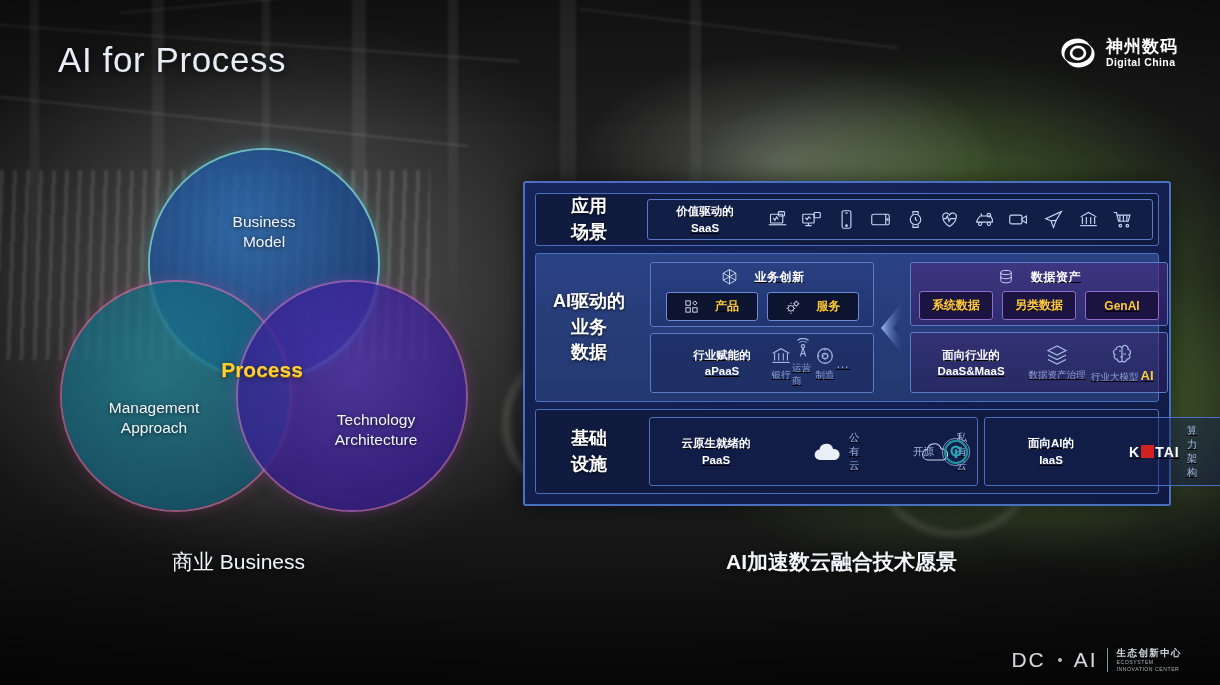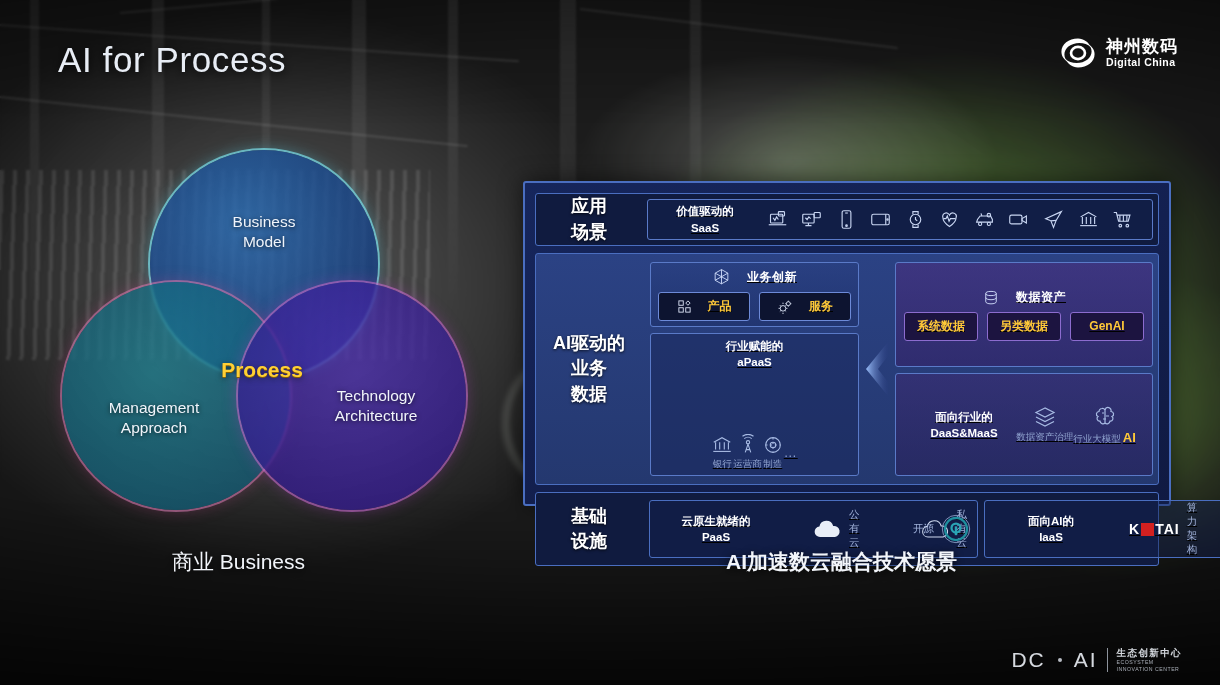--- a/index.html
+++ b/index.html
@@ -86,21 +86,21 @@
     left:176px; top:132px; width:228px; height:228px;
     background: radial-gradient(circle at 52% 40%, rgba(78,48,180,.74), rgba(55,30,145,.78) 70%, rgba(46,24,128,.80));
     box-shadow: 0 0 0 2px rgba(190,105,195,.62), 0 0 16px rgba(175,60,190,.36);
   }
   .venn-lbl {
     position:absolute; text-align:center; color:#f0f4fa; font-size:15.5px; line-height:1.28;
     text-shadow:0 1px 5px rgba(0,0,0,.7); z-index:6; pointer-events:none;
   }
   .lbl-top   { left:118px; top:62px;  width:168px; }
   .lbl-left  { left:4px;   top:248px; width:176px; }
-  .lbl-right { left:226px; top:236px; width:176px; }
+  .lbl-right { left:226px; top:260px; width:176px; }
   .lbl-center {
     position:absolute; left:128px; top:208px; width:144px; text-align:center; z-index:7;
     font-size:21px; font-weight:700; color:#ffd035;
     text-shadow: 0 1px 0 #8a6000, 0 2px 6px rgba(0,0,0,.6);
   }
 
   
   .panel {
     position:absolute; left:523px; top:181px; width:648px; height:325px;
     background: linear-gradient(160deg, #16265c 0%, #132050 48%, #101a42 100%);
@@ -396,21 +396,21 @@
                         <path d="M9 7.5v-2M9 22.5v-2M2.3 14h2M13.7 14h2M4.3 9.3l1.4 1.4M12.3 17.3l1.4 1.4M4.3 18.7l1.4-1.4M12.3 10.7l1.4-1.4"></path>
                         <circle cx="17" cy="7" r="3"></circle>
                         <path d="M17 2.5v1.6M17 9.9v1.6M12.5 7h1.6M19.9 7h1.6"></path>
                       </svg>
                   </span>
                   <span>服务</span>
                 </div>
               </div>
             </div>
 
-            <div class="cell apaas" style="flex-direction:column; justify-content:flex-start; gap:0; padding:4px 8px;">
+            <div class="cell apaas" style="flex-direction:row; justify-content:flex-start; gap:0; padding:4px 23px;">
               <div class="tag" style="flex:0 0 96px;">
                 <span>行业赋能的</span><br>
                 <span>aPaaS</span>
               </div>
               <div style="flex:1; display:flex; align-items:center; justify-content:space-evenly;">
                 <div class="iconitem">
                   <span>
                       <svg width="22" height="22" viewBox="0 0 24 24" fill="none" stroke="#a8bbe4" stroke-width="1.2">
                         <path d="M3 9l9-5 9 5"></path>
                         <path d="M5 9v8M9.5 9v8M14.5 9v8M19 9v8"></path>
@@ -476,21 +476,21 @@
                 </div>
                 <div class="chip violet">
                   <span>另类数据</span>
                 </div>
                 <div class="chip violet">
                   <span>GenAI</span>
                 </div>
               </div>
             </div>
 
-            <div class="cell daas" style="flex-direction:row; justify-content:flex-start; gap:0; padding:4px 16px;">
+            <div class="cell daas" style="flex-direction:row; justify-content:flex-start; gap:0; padding:4px 8px;">
               <div class="tag" style="flex:0 0 104px;">
                 <span>面向行业的</span><br>
                 <span>DaaS&amp;MaaS</span>
               </div>
               <div style="flex:1; display:flex; align-items:center; justify-content:space-evenly;">
                 <div class="iconitem">
                   <span>
                       <svg width="24" height="24" viewBox="0 0 24 24" fill="none" stroke="#a8bbe4" stroke-width="1.2">
                         <path d="M12 3L3 7.5 12 12l9-4.5z"></path>
                         <path d="M3 12l9 4.5 9-4.5"></path>

